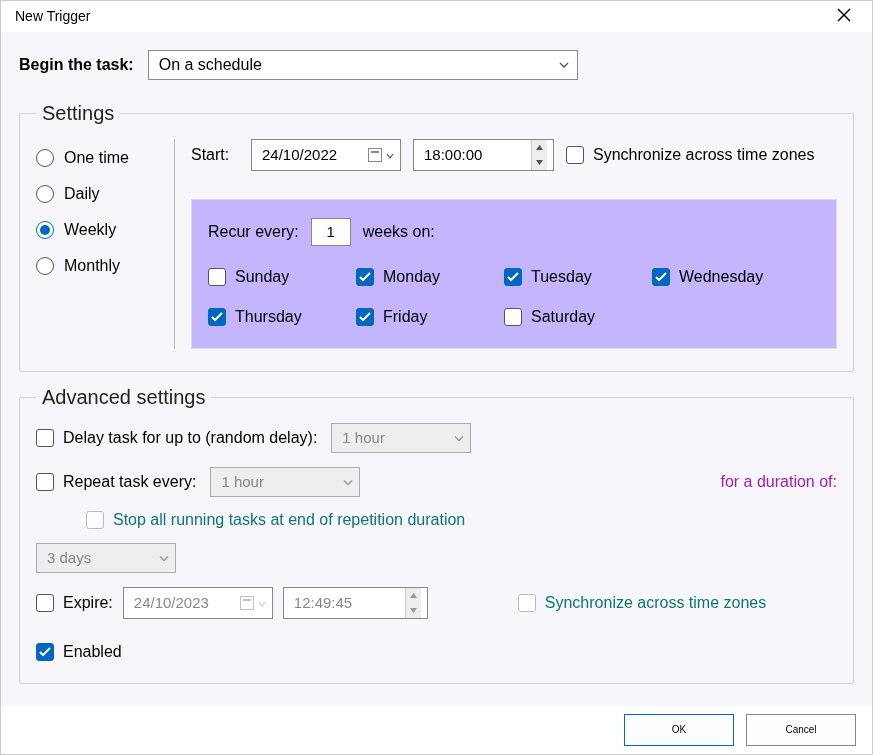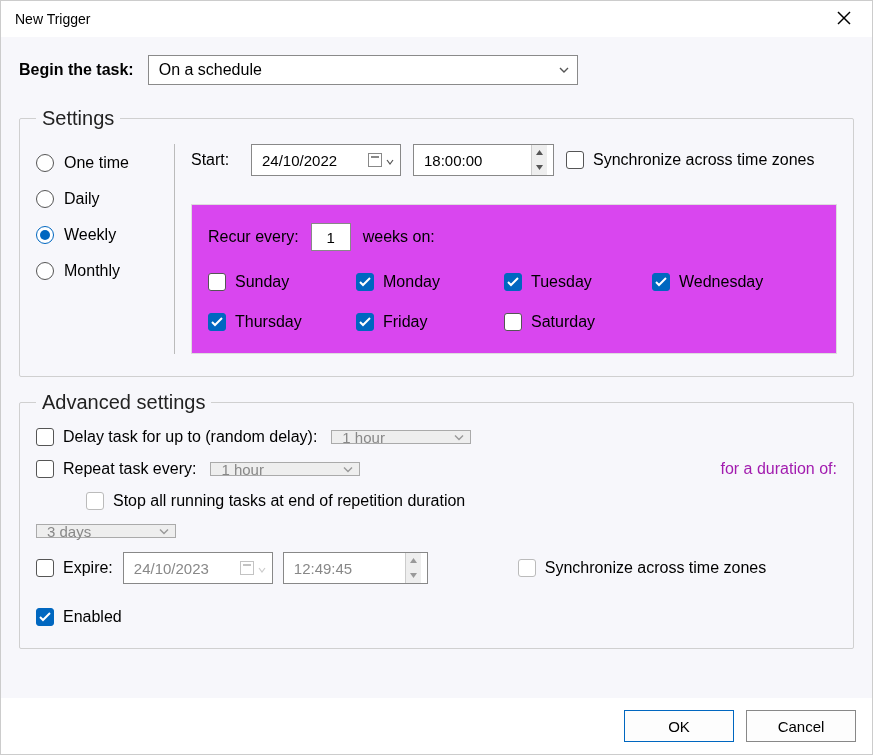--- a/index.html
+++ b/index.html
@@ -34,34 +34,34 @@
   .cal-icon::before { content:""; position:absolute; top:2px; left:2px; right:2px; height:2px; background:#888; }
   .mini-chev svg { width:8px; height:8px; }
   .timebox { width:141px; justify-content:space-between; }
   .spinner { width:16px; display:flex; flex-direction:column; border-left:1px solid #ccc; height:100%; }
   .spinner div { flex:1; display:flex; align-items:center; justify-content:center; cursor:pointer; background:#eee; }
   .spinner svg { width:7px; height:5px; }
   .checkbox { display:flex; align-items:center; gap:9px; font-size:16px; cursor:pointer; }
   .checkbox .box { width:18px; height:18px; border:1.5px solid #555; border-radius:3px; background:#fff; display:flex; align-items:center; justify-content:center; flex-shrink:0; }
   .checkbox.checked .box { background:#0067c0; border-color:#0067c0; }
   .checkbox.checked .box svg { width:12px; height:10px; }
-  .checkbox.disabled { color:#000000; cursor:default; }
+  .checkbox.disabled { color:#0f766e; cursor:default; }
   .checkbox.disabled .box { border-color:#bbb; }
-  .recur-panel { border:1px solid #ddd; background:#d946ef; padding:18px 16px 22px 16px;margin-top:28px; }
+  .recur-panel { border:1px solid #ddd; background:#c4b5fd; padding:18px 16px 22px 16px;margin-top:28px; }
   .recur-row { display:flex; align-items:center; gap:12px; font-size:16px; margin-bottom:22px; }
   .recur-input { width:40px; height:28px; border:1px solid #888; background:#fff; text-align:center; font-size:15px; padding:2px; }
   .days-grid { display:flex; flex-wrap:wrap; gap:22px 30px; }
   .days-grid .checkbox { min-width:118px; }
   .adv-row { display:flex; align-items:center; gap:14px; margin-bottom:14px; }
   .adv-row .checkbox { min-width:auto; }
-  .combo { position:relative; height:14px; border:1px solid #aaa; background:#eee; display:flex; align-items:center; padding:0 26px 0 10px; font-size:15px; color:#888; cursor:pointer; }
+  .combo { position:relative; height:30px; border:1px solid #aaa; background:#eee; display:flex; align-items:center; padding:0 26px 0 10px; font-size:15px; color:#888; cursor:pointer; }
   .combo .chev { position:absolute; right:6px; top:50%; transform:translateY(-50%); }
   .muted { color:#a21caf; font-size:16px; }
   .footer { height:56px; display:flex; align-items:center; justify-content:flex-end; gap:12px; padding:0 16px; background:#fff; }
-  .btn { width:110px; height:32px; border:1px solid #888; background:#fdfdfd; font-size:15px; cursor:pointer; display:flex; align-items:center; justify-content:center; }
+  .btn { width:110px; height:32px; border:1px solid #888; background:#fdfdfd; font-size:10px; cursor:pointer; display:flex; align-items:center; justify-content:center; }
   .btn.primary { border:1.5px solid #0067c0;  }
   .datebox.disabled, .timebox.disabled { color:#888; }
   .datebox.disabled .cal-icon, .datebox.disabled .mini-chev { opacity:.5; }
   .exp-row { display:flex; align-items:center; gap:10px; margin-bottom:24px; }
   .indent { margin-left:50px; }
 </style>
 </head>
 <body>
 
 <div class="window">

